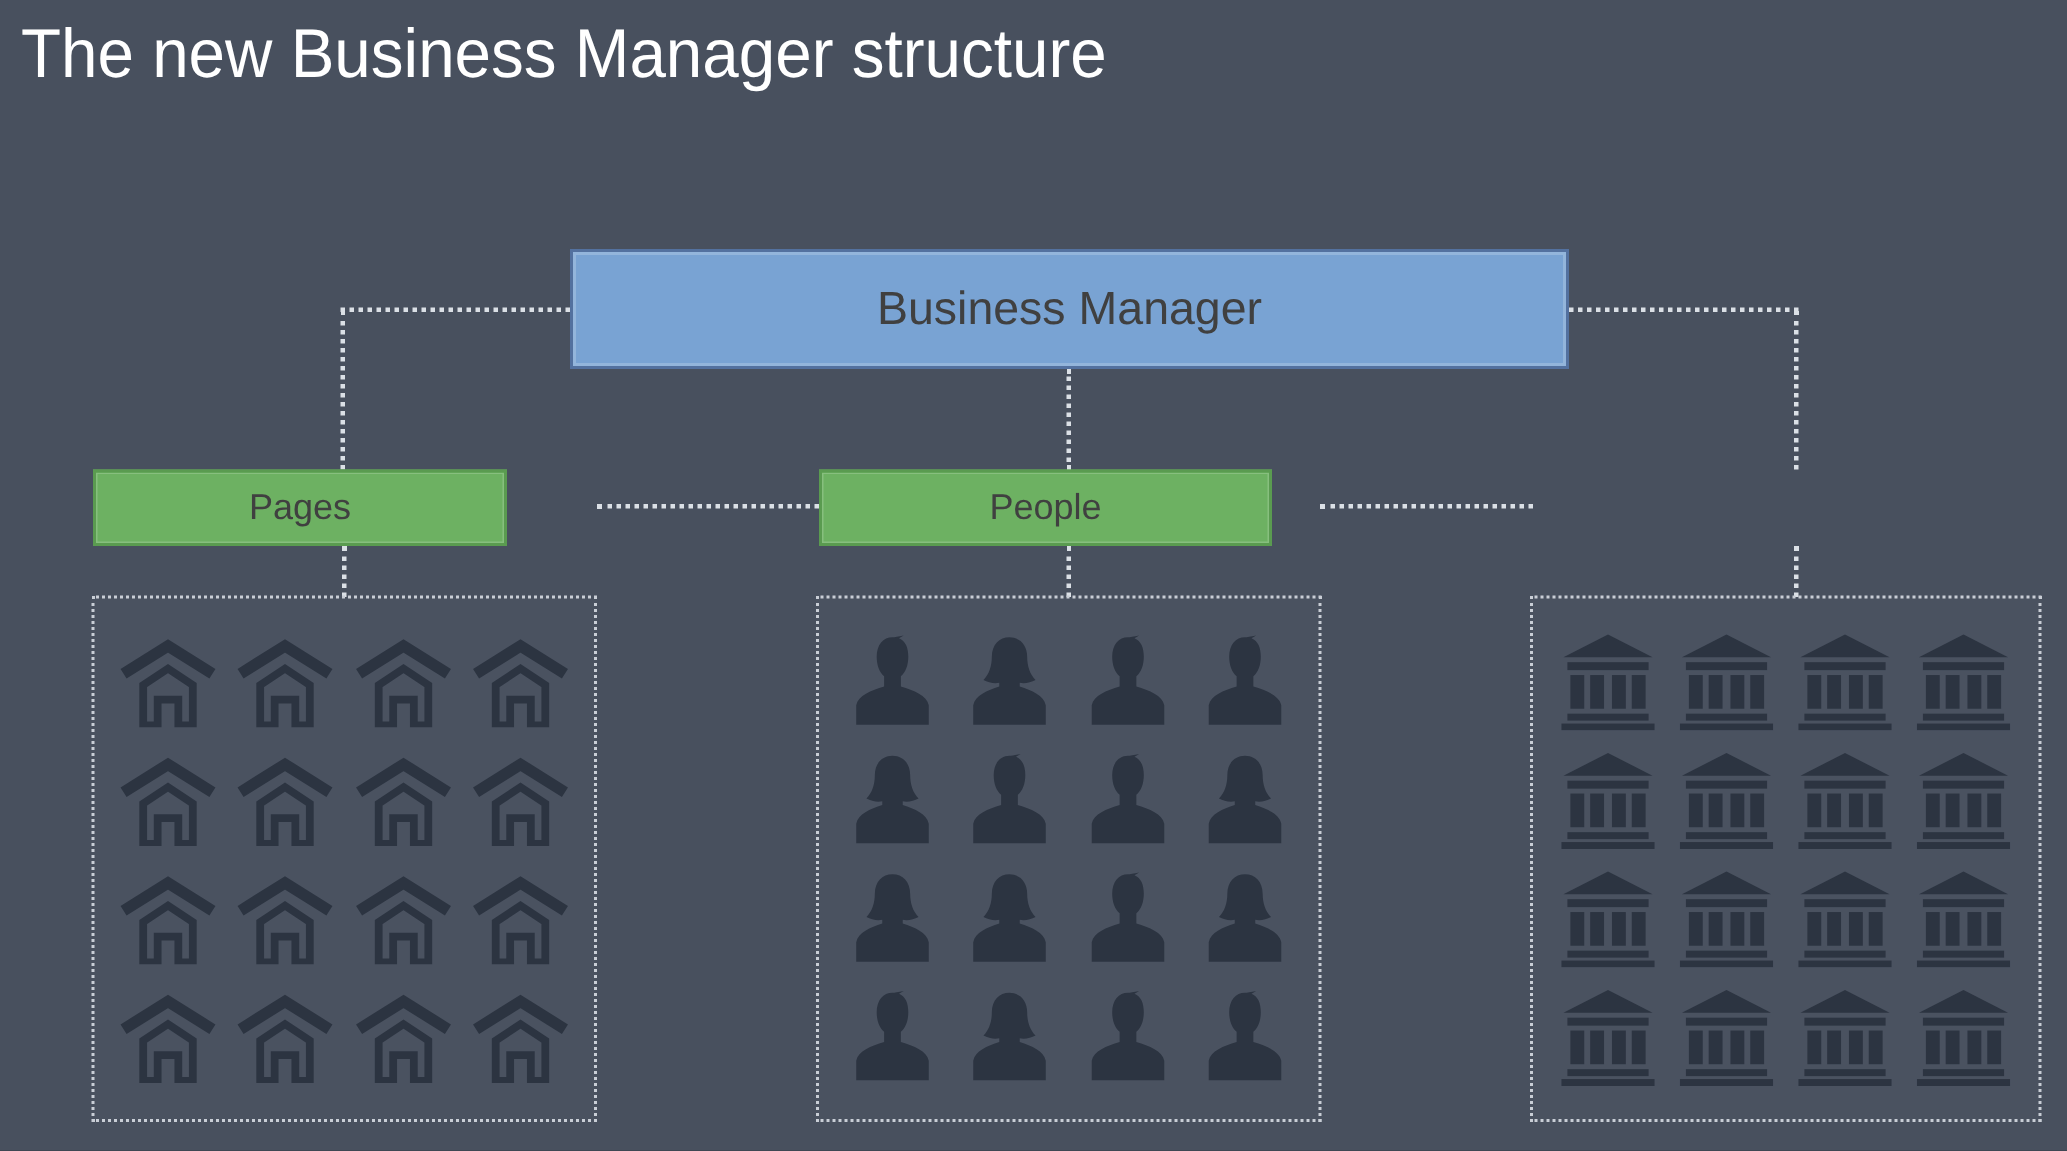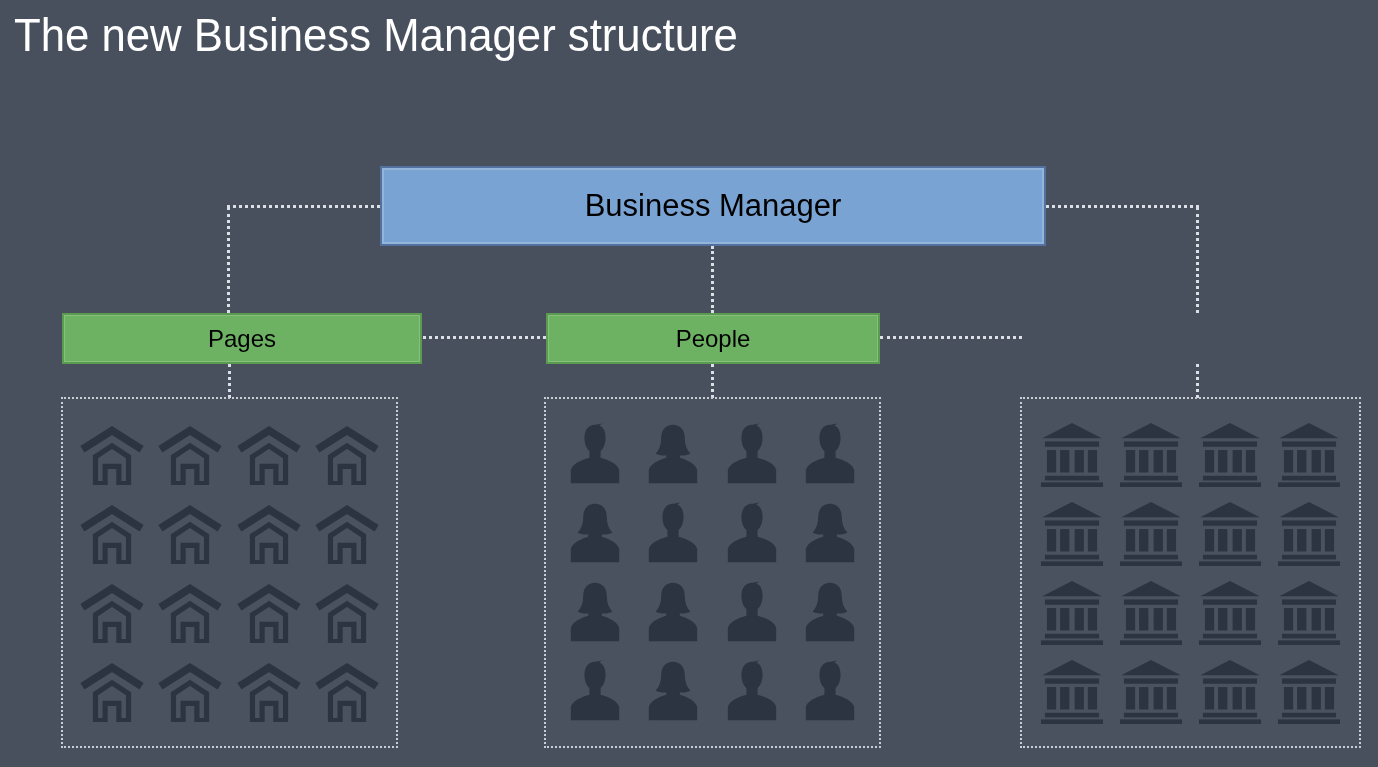--- a/index.html
+++ b/index.html
@@ -23,38 +23,38 @@
     letter-spacing: 0;
     transform: scaleX(.95);
     transform-origin: left top;
     white-space: nowrap;
   }
   .node {
     position: absolute;
     display: flex;
     align-items: center;
     justify-content: center;
-    color: #000000;
+    color: #404040;
   }
   #node-bm {
     left: 380px; top: 166px; width: 666px; height: 80px;
     background: #79a3d3;
     border: 2px solid #53719f;
     box-shadow: inset 0 0 0 2px rgba(255,255,255,.20);
     font-size: 31px;
   }
   .green {
     top: 313px; height: 51px;
     background: #6db162;
     border: 2px solid #5a9b50;
     box-shadow: inset 0 0 0 1px rgba(255,255,255,.18);
     font-size: 24px;
   }
-  #node-pages   { left: 62px;   width: 360px; }
-  #node-people  { left: 546px;  width: 334px; }
+  #node-pages   { left: 62px;   width: 276px; }
+  #node-people  { left: 546px;  width: 302px; }
   #node-adverts { left: 1022px; width: 338px; }
 
   .icon-container {
     position: absolute;
     top: 397px; height: 351px;
     border: 2px dotted #c9ced6;
     background: rgba(255,255,255,0.015);
     display: grid;
     grid-template-columns: repeat(4, 1fr);
     grid-template-rows: repeat(4, 1fr);

